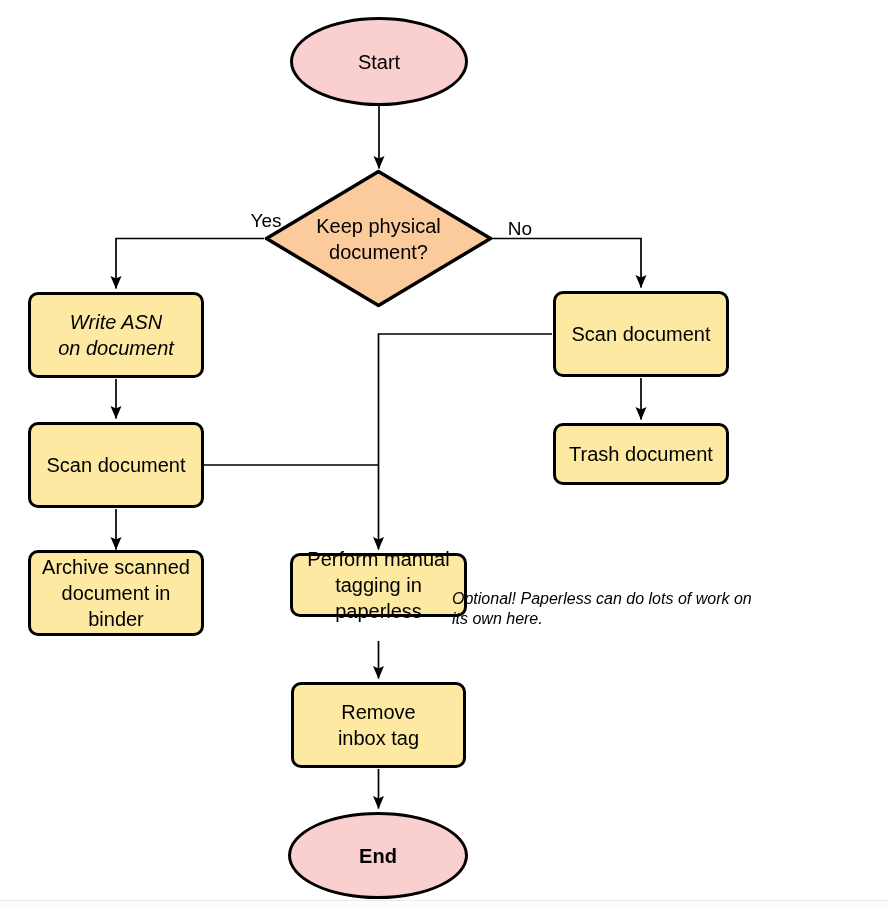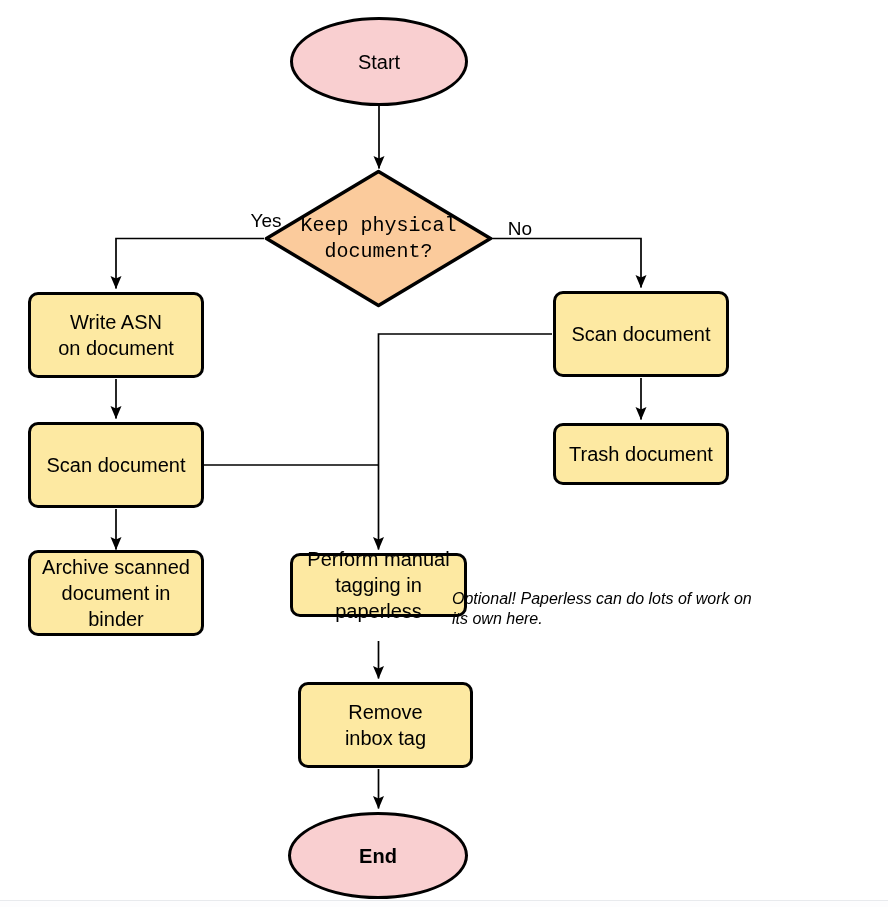--- a/index.html
+++ b/index.html
@@ -40,21 +40,21 @@
   .process {
     background: var(--process-fill, #fde9a2);
     border: 3px solid var(--node-stroke, #000000);
     border-radius: 10px;
   }
   .terminator {
     background: var(--terminator-fill, #f9cfd0);
     border: 3px solid var(--node-stroke, #000000);
     border-radius: 50%;
   }
-  .plain { background: transparent; border: none; font-family: Liberation Mono, monospace; }
+  .plain { background: transparent; border: none; }
   .edge-label {
     position: absolute;
     z-index: 2;
     font-size: 19px;
     text-align: center;
     color: var(--text, #000000);
   }
   .note {
     position: absolute;
     z-index: 2;
@@ -118,21 +118,21 @@
 
   <div class="node plain" style="left:283px; top:210px; width:191px; height:57px;">
     <span class="lbl">Keep physical
 document?</span>
   </div>
 
   <div class="edge-label" style="left:206px; top:210px; width:44px;margin-left:38px;">Yes</div>
 
   <div class="edge-label" style="left:498px; top:218px; width:44px;">No</div>
 
-  <div class="node process" style="left:28px; top:292px; width:176px; height:86px;">
+  <div class="node process" style="left:28px; top:292px; width:176px; height:86px;font-style:italic;">
     <span class="lbl">Write ASN
 on document</span>
   </div>
 
   <div class="node process" style="left:28px; top:422px; width:176px; height:86px;">
     <span class="lbl">Scan document</span>
   </div>
 
   <div class="node process" style="left:28px; top:550px; width:176px; height:86px;">
     <span class="lbl">Archive scanned
@@ -150,21 +150,21 @@
 
   <div class="node process" style="left:290px; top:553px; width:177px; height:64px;">
     <span class="lbl">Perform manual
 tagging in
 paperless</span>
   </div>
 
   <div class="note">Optional! Paperless can do lots of work on
 its own here.</div>
 
-  <div class="node process" style="left:291px; top:682px; width:175px; height:86px;margin-left:7px;">
+  <div class="node process" style="left:291px; top:682px; width:175px; height:86px;">
     <span class="lbl">Remove
 inbox tag</span>
   </div>
 
   <div class="node terminator" style="left:288px; top:812px; width:180px; height:87px;font-weight:bold;">
     <span class="lbl">End</span>
   </div>
 
   <div class="bottom-divider"></div>
   <div class="bottom-strip"></div>

